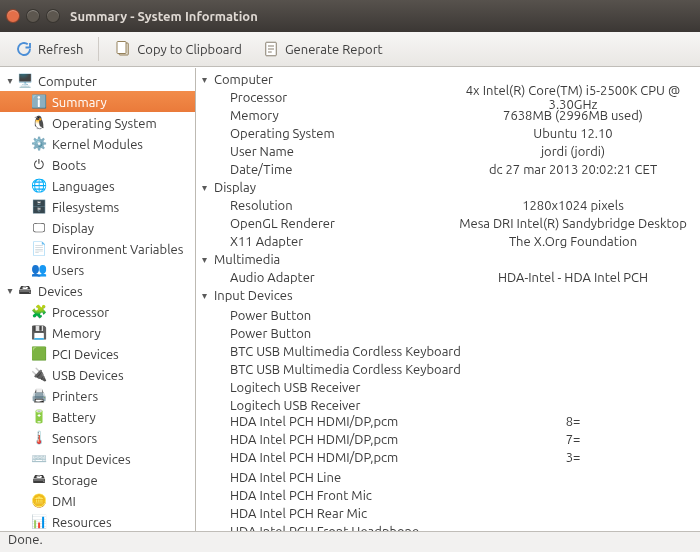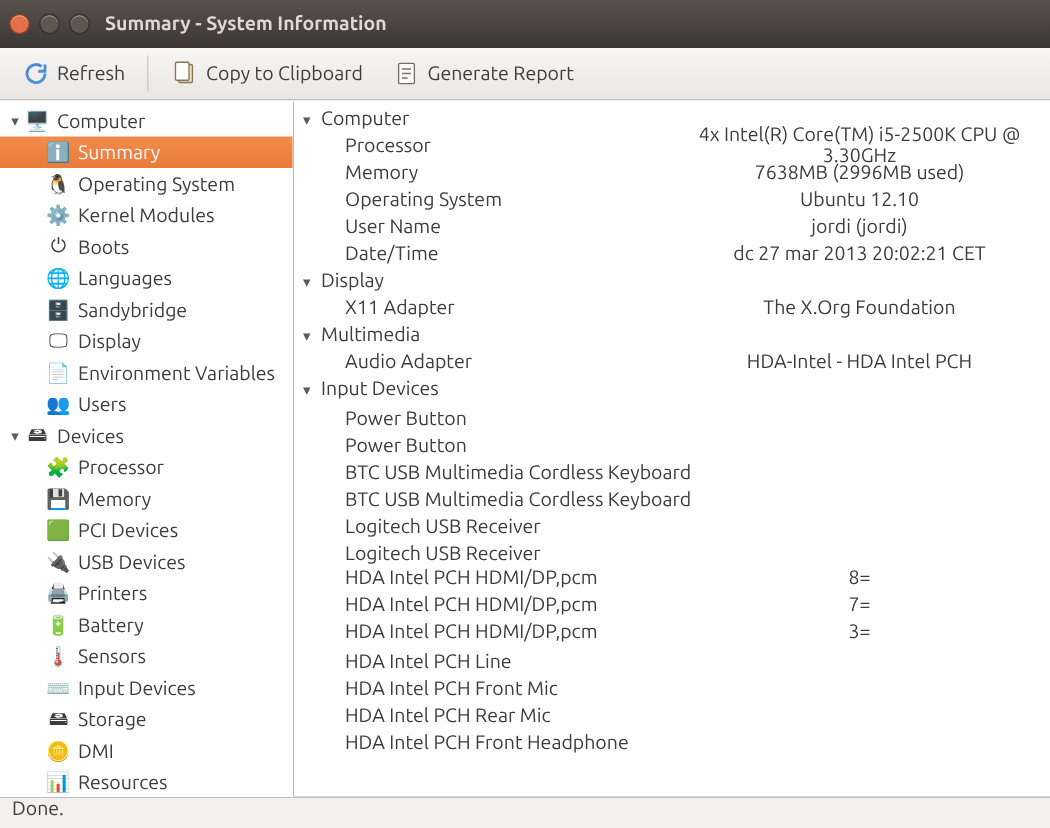--- a/index.html
+++ b/index.html
@@ -198,21 +198,21 @@
       <span class="tree-label">Boots</span>
     </div>
     <div class="tree-row child">
       <span class="tree-expander"></span>
       <span class="tree-icon">🌐</span>
       <span class="tree-label">Languages</span>
     </div>
     <div class="tree-row child">
       <span class="tree-expander"></span>
       <span class="tree-icon">🗄️</span>
-      <span class="tree-label">Sandybridge</span>
+      <span class="tree-label">Filesystems</span>
     </div>
     <div class="tree-row child">
       <span class="tree-expander"></span>
       <span class="tree-icon">🖵</span>
       <span class="tree-label">Display</span>
     </div>
     <div class="tree-row child">
       <span class="tree-expander"></span>
       <span class="tree-icon">📄</span>
       <span class="tree-label">Environment Variables</span>
@@ -316,20 +316,28 @@
     <div class="kv-row">
         <span class="k">Date/Time</span>
         <span class="v">dc 27 mar 2013 20:02:21 CET</span>
       </div>
 
     <div class="section-head">
       <span class="disclose">▾</span>
       <span>Display</span>
     </div>
     <div class="kv-row">
+        <span class="k">Resolution</span>
+        <span class="v">1280x1024 pixels</span>
+      </div>
+    <div class="kv-row">
+        <span class="k">OpenGL Renderer</span>
+        <span class="v">Mesa DRI Intel(R) Sandybridge Desktop</span>
+      </div>
+    <div class="kv-row">
         <span class="k">X11 Adapter</span>
         <span class="v">The X.Org Foundation</span>
       </div>
 
     <div class="section-head">
       <span class="disclose">▾</span>
       <span>Multimedia</span>
     </div>
     <div class="kv-row">
         <span class="k">Audio Adapter</span>

